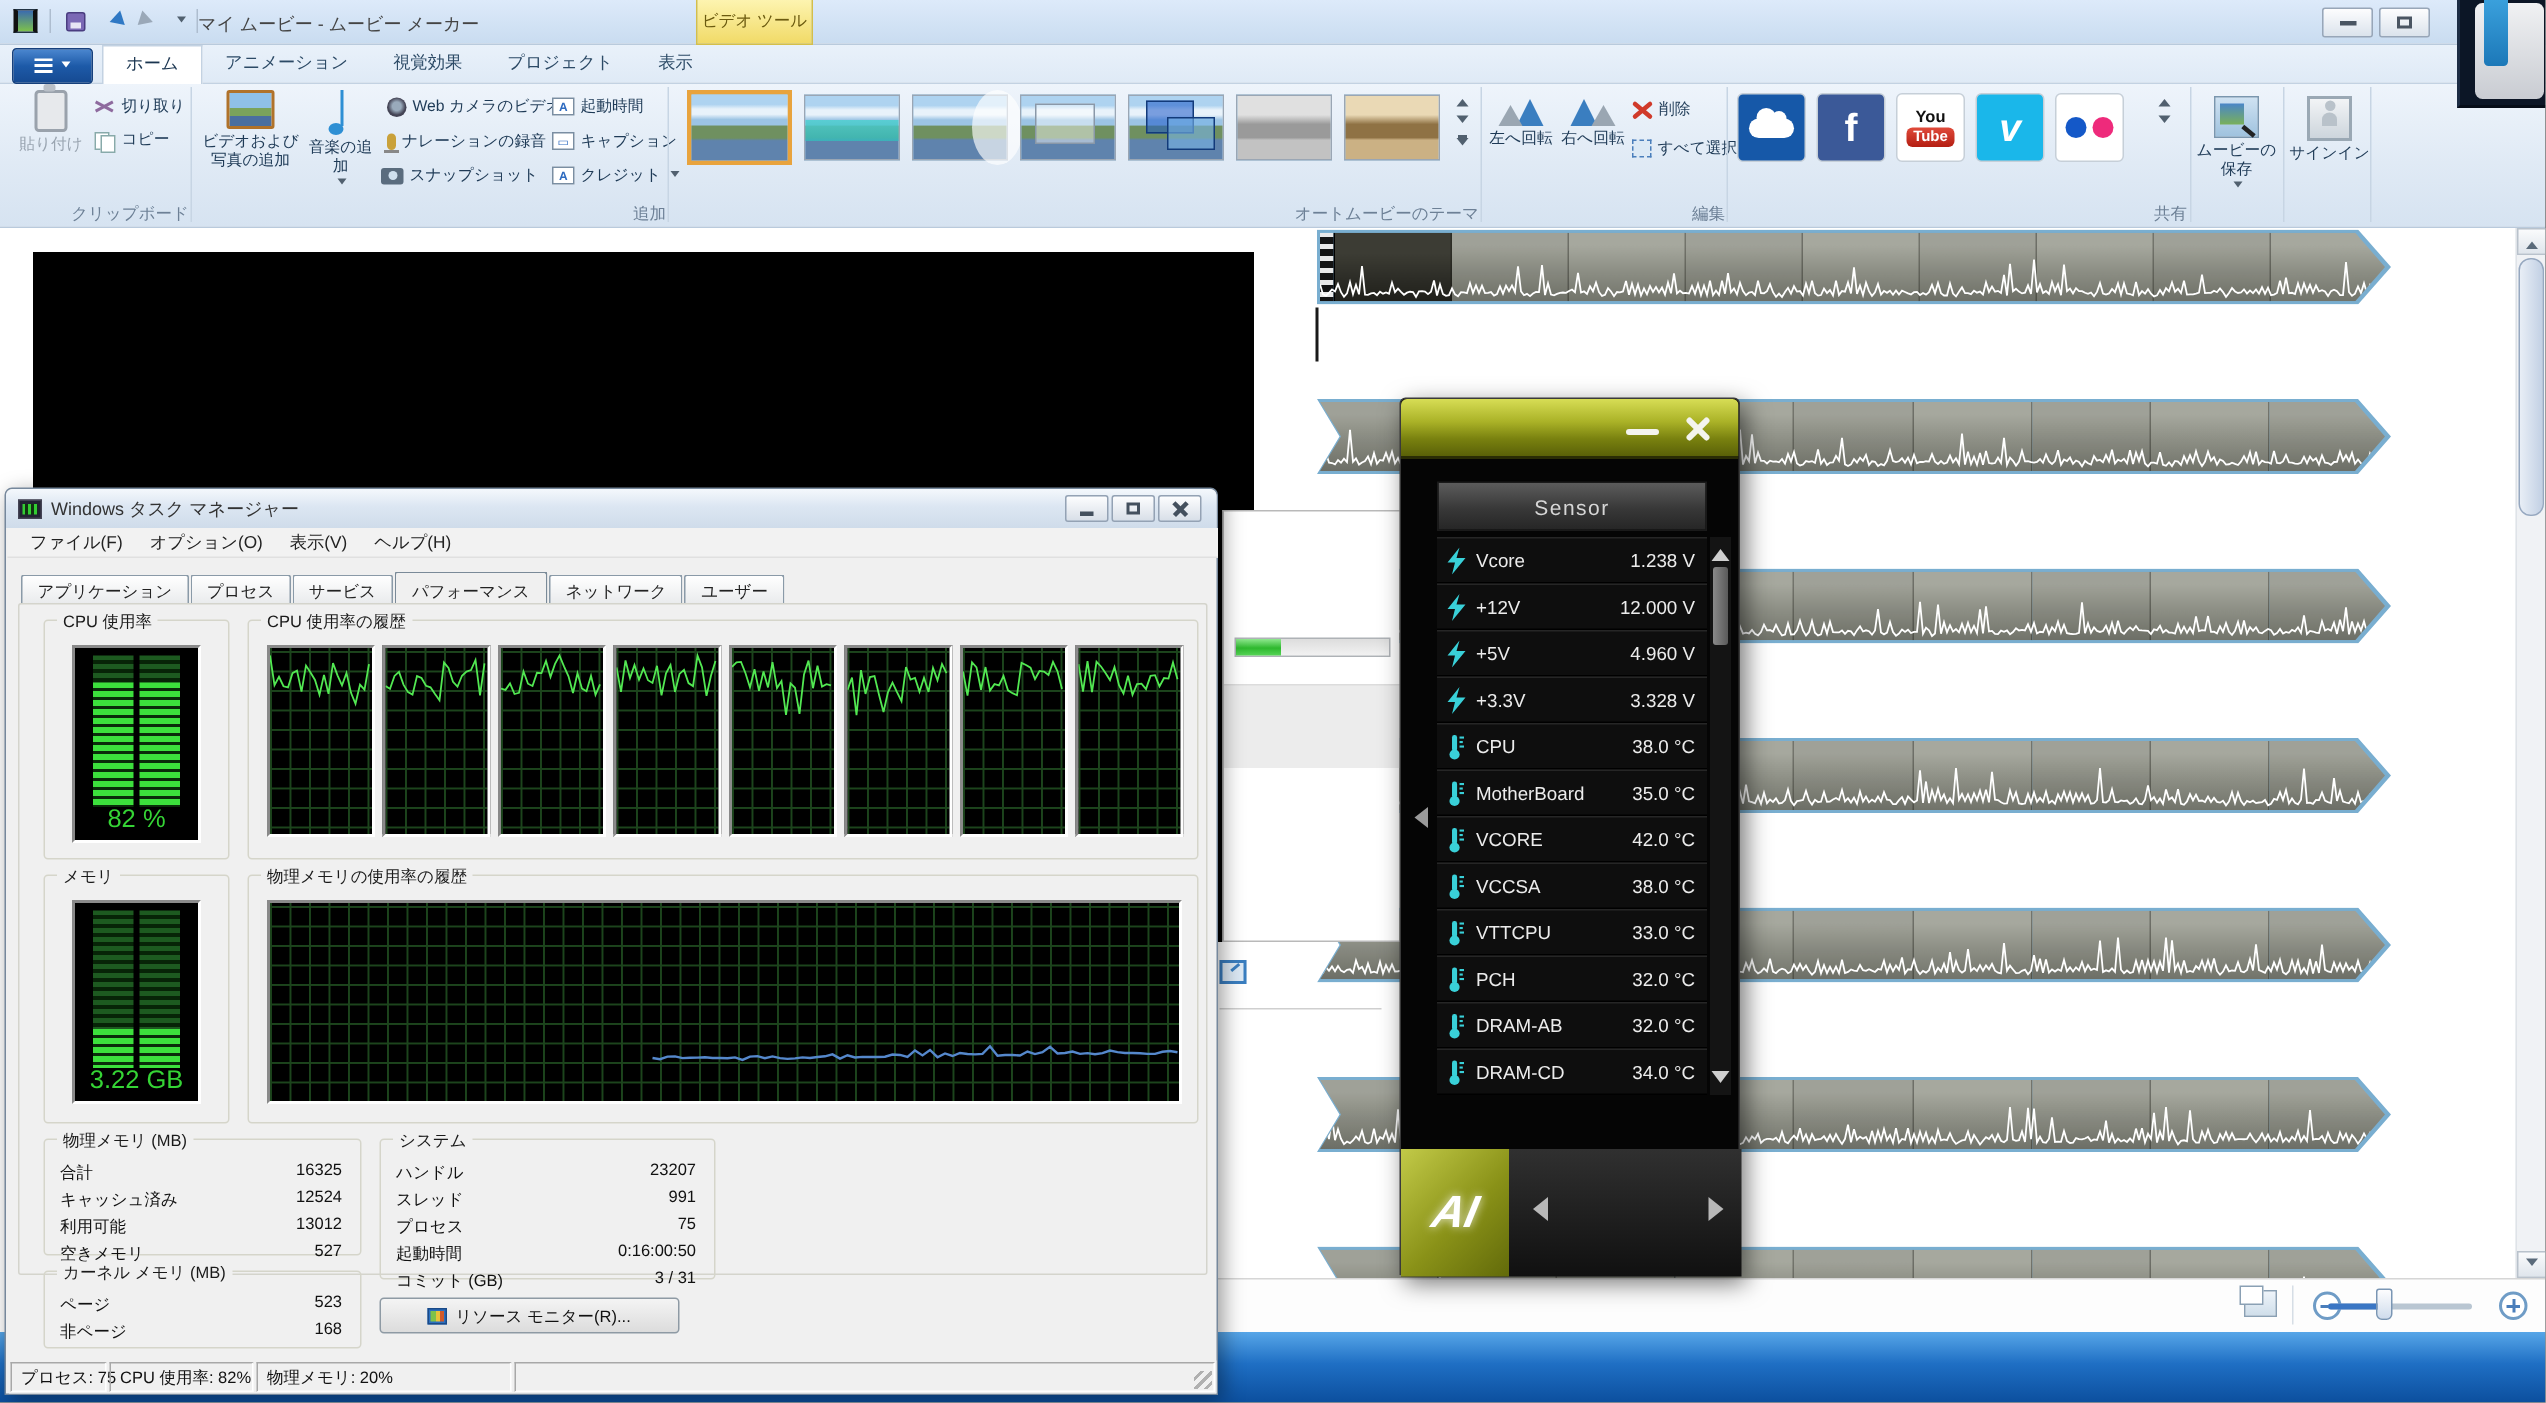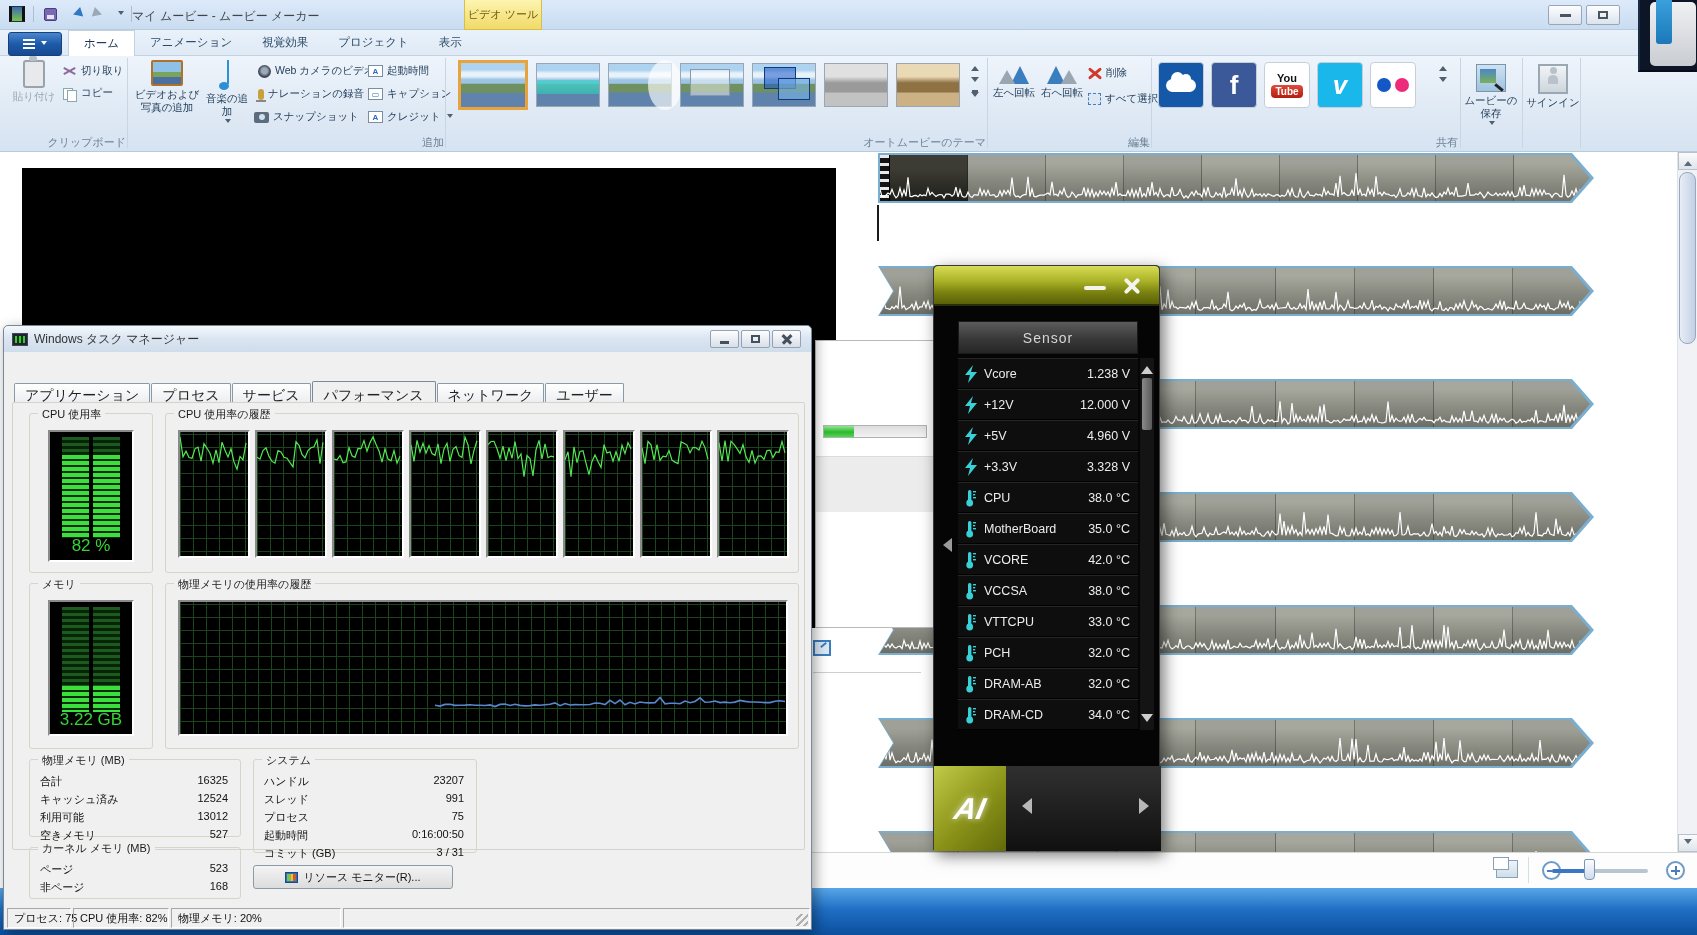--- a/index.html
+++ b/index.html
@@ -159,21 +159,21 @@
 .tm-btns{position:absolute;right:10px;top:4px;display:flex;gap:2px}
 .tm-wbtn{width:29px;height:18px;background:linear-gradient(#fdfdfe,#d8dfe8);border:1px solid #94a2b4;border-radius:2px;display:flex;align-items:center;justify-content:center}
 .tm-wbtn .bar{width:9px;height:3px;background:#44505e;margin-top:7px}
 .tm-wbtn .box{width:9px;height:8px;border:2px solid #44505e}
 .xg{position:relative;width:10px;height:10px}
 .xg:before,.xg:after{content:"";position:absolute;left:-1px;top:4px;width:12px;height:2.5px;background:#44505e}
 .xg:before{transform:rotate(45deg)}.xg:after{transform:rotate(-45deg)}
 .tm-menubar{position:absolute;left:1px;top:26px;width:807px;height:20px;background:#f2f2f2;border-bottom:1px solid #e0e0e0;display:flex;align-items:center;padding-left:6px}
 .tm-menu-item{padding:0 9px;font-size:11.5px;color:#222}
 .tm-tabs{position:absolute;left:10px;top:54px;display:flex;align-items:flex-end}
-.tm-tab{padding:3px 10px 3px;font-size:14px;border:1px solid #8a9aa8;border-bottom:none;background:linear-gradient(#fff,#e6e8ea);border-radius:2px 2px 0 0;margin-right:1px;color:#222}
+.tm-tab{padding:3px 10px 3px;font-size:11px;border:1px solid #8a9aa8;border-bottom:none;background:linear-gradient(#fff,#e6e8ea);border-radius:2px 2px 0 0;margin-right:1px;color:#222}
 .tm-tab.on{background:#f0f0f0;padding:5px 11px 4px;position:relative;top:1px;border-color:#7a8a98}
 .tm-page{position:absolute;left:8px;top:76px;width:793px;height:448px;border:1px solid #d4d4cc;background:#f0f0f0;border-radius:2px}
 .gbox{position:absolute;border:1px solid #d5d5ca;border-radius:3px}
 .gbox .glabel{position:absolute;left:8px;top:-7px;background:#f0f0f0;padding:0 4px;font-size:11px;color:#1a1a1a}
 .led-gauge{position:absolute;background:#000;border:2px solid;border-color:#8a8a8a #fff #fff #8a8a8a}
 .bars{position:absolute;left:12px;right:12px;top:5px;bottom:22px}
 .bars .half{position:absolute;top:0;bottom:0;width:calc(50% - 2px)}
 .bars .h1{left:0}.bars .h2{right:0}
 .dimseg{background:repeating-linear-gradient(180deg,#1d5a20 0 3px,#072407 3px 6px)}
 .briseg{background:repeating-linear-gradient(180deg,#3ce03c 0 4px,#0a2c0a 4px 6px)}
@@ -609,20 +609,26 @@
             <span class="bar"></span>
           </div>
         <div class="tm-wbtn">
             <span class="box"></span>
           </div>
         <div class="tm-wbtn">
             <span class="xg"></span>
           </div>
       </div>
     </div>
+    <div id="tm-menubar" class="tm-menubar">
+        <span class="tm-menu-item">ファイル(F)</span>
+        <span class="tm-menu-item">オプション(O)</span>
+        <span class="tm-menu-item">表示(V)</span>
+        <span class="tm-menu-item">ヘルプ(H)</span>
+      </div>
     <div id="tm-tabs" class="tm-tabs">
         <div class="tm-tab">アプリケーション</div>
         <div class="tm-tab">プロセス</div>
         <div class="tm-tab">サービス</div>
         <div class="tm-tab on">パフォーマンス</div>
         <div class="tm-tab">ネットワーク</div>
         <div class="tm-tab">ユーザー</div>
       </div>
 
     <div class="tm-page">

